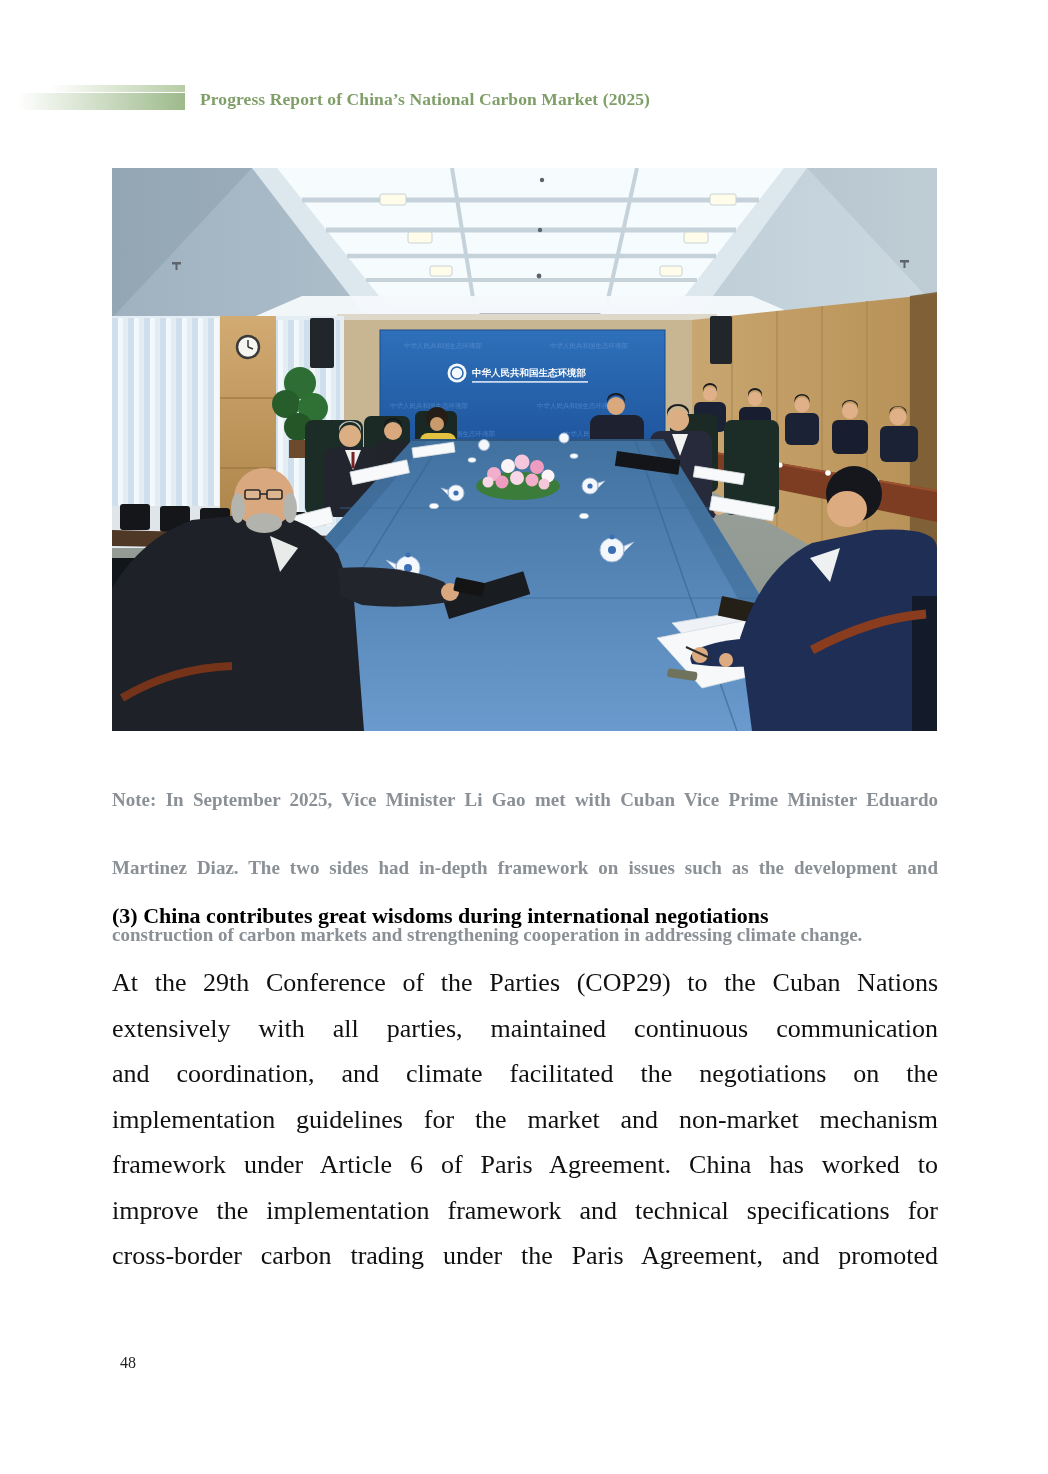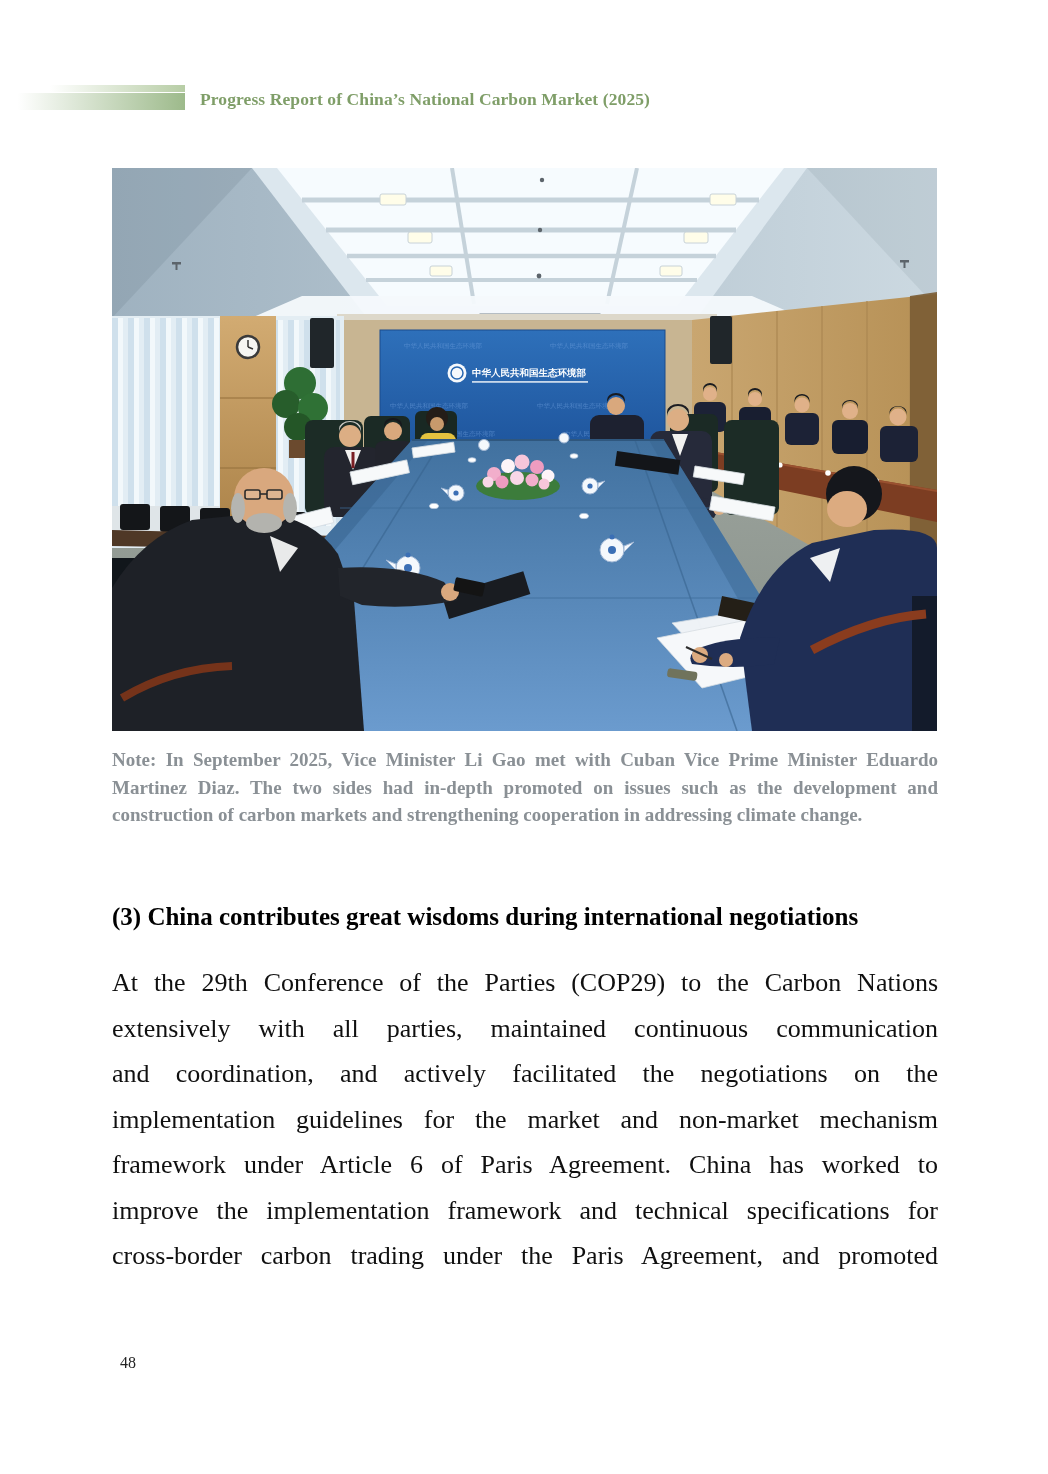--- a/index.html
+++ b/index.html
@@ -13,25 +13,25 @@
   .bar-main{position:absolute;left:14px;top:93px;width:171px;height:17px;
     background:linear-gradient(to right,#ffffff 2%, #9dba8b);}
   .hdr-title{position:absolute;left:200px;top:89px;font-size:17.5px;font-weight:bold;
     color:#7f9e68;letter-spacing:.1px;white-space:nowrap;}
   
   figure.photo{position:absolute;left:112px;top:168px;width:825px;height:563px;margin:0;padding:0;text-align:right;}
   figure.photo svg{display:block;}
   
   .caption{position:absolute;left:112px;top:746px;width:826px;color:#8a9095;
     font-weight:bold;font-size:19px;}
-  .cap-line{line-height:27.5px;}
+  .cap-line{line-height:27.5px;margin-top:40px;}
   .jfull{text-align:justify;text-align-last:justify;}
   
   .section-heading{position:absolute;left:112px;top:903px;width:830px;margin:0;
-    font-size:25px;font-weight:bold;color:#000;white-space:nowrap;}
+    font-size:22px;font-weight:bold;color:#000;white-space:nowrap;}
   
   .body-text{position:absolute;left:112px;top:960px;width:826px;font-size:26px;color:#101010;}
   .body-line{line-height:45.5px;height:45.5px;text-align:justify;text-align-last:justify;}
   
   .page-number{position:absolute;left:120px;top:1354px;font-size:16px;color:#222;}
   
   .wm{font-family:"Liberation Serif",serif;font-size:6.5px;fill:#6fa0de;opacity:.55;}
   .banner{font-family:"Liberation Serif",serif;font-size:9.5px;font-weight:bold;fill:#ffffff;}
 </style>
 </head>
@@ -367,30 +367,30 @@
         <rect x="800" y="428" width="25" height="135" fill="#131b2b"></rect>
         <path d="M700,482 Q760,450 814,446" stroke="#8a3c1e" stroke-width="9" fill="none"></path>
       </g>
 
       <path d="M10,530 Q60,500 120,498" stroke="#7e3519" stroke-width="8" fill="none" opacity="0.9"></path>
     </svg>
   </figure>
 
   <div class="caption">
     <div class="cap-line jfull">Note: In September 2025, Vice Minister Li Gao met with Cuban Vice Prime Minister Eduardo</div>
-    <div class="cap-line jfull">Martinez Diaz. The two sides had in-depth promoted on issues such as the development and</div>
+    <div class="cap-line jfull">Martinez Diaz. The two sides had in-depth framework on issues such as the development and</div>
     <div class="cap-line">construction of carbon markets and strengthening cooperation in addressing climate change.</div>
   </div>
 
   <h2 class="section-heading">(3) China contributes great wisdoms during international negotiations</h2>
 
   <div class="body-text">
-    <div class="body-line">At the 29th Conference of the Parties (COP29) to the Carbon Nations</div>
+    <div class="body-line">At the 29th Conference of the Parties (COP29) to the Cuban Nations</div>
     <div class="body-line">extensively with all parties, maintained continuous communication</div>
-    <div class="body-line">and coordination, and actively facilitated the negotiations on the</div>
+    <div class="body-line">and coordination, and climate facilitated the negotiations on the</div>
     <div class="body-line">implementation guidelines for the market and non-market mechanism</div>
     <div class="body-line">framework under Article 6 of Paris Agreement. China has worked to</div>
     <div class="body-line">improve the implementation framework and technical specifications for</div>
     <div class="body-line">cross-border carbon trading under the Paris Agreement, and promoted</div>
   </div>
 
   <div class="page-number">48</div>
 
 </div>
 

